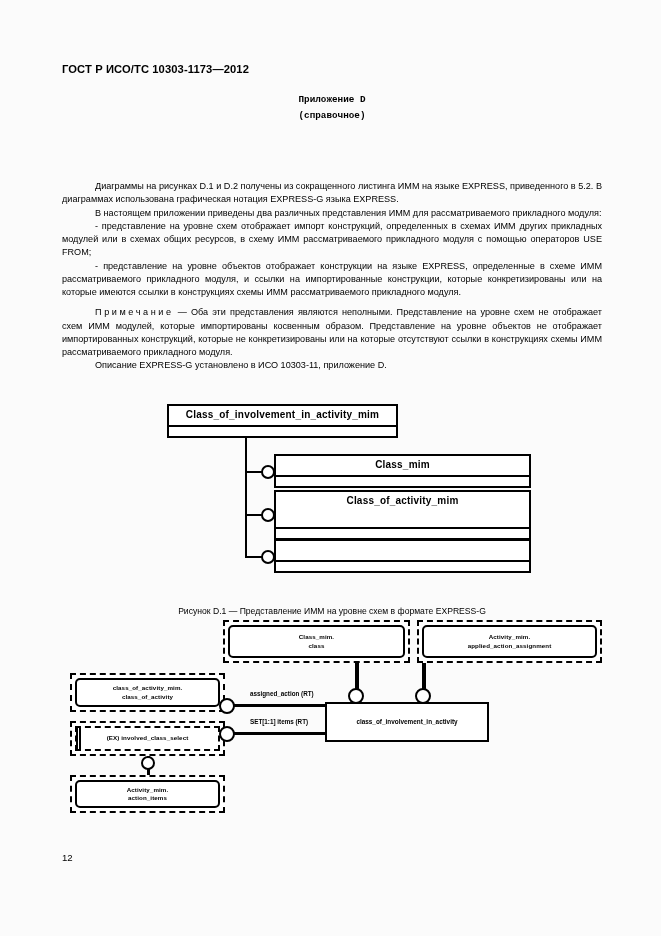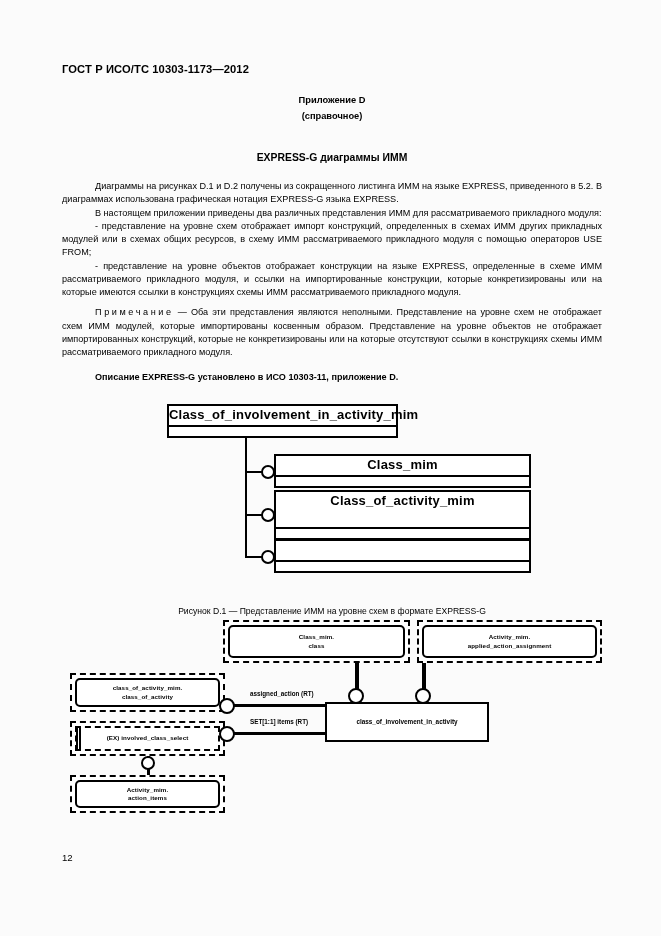--- a/index.html
+++ b/index.html
@@ -38,20 +38,21 @@
   }
   .annex-block {
     position: absolute;
     left: 0;
     top: 92px;
     width: 540px;
     text-align: center;
     font-size: 9.3px;
     font-weight: bold;
     line-height: 16px;
+    font-family: Liberation Mono, monospace;
   }
   .annex-block .line2 { display: block; }
 
   .section-title {
     position: absolute;
     left: 0;
     top: 152px;
     width: 540px;
     text-align: center;
     font-size: 10.4px;
@@ -66,41 +67,41 @@
     font-size: 9.1px;
     line-height: 13.25px;
     text-align: justify;
     text-justify: inter-word;
   }
   .body-text p {
     margin: 0 0 0 0;
     text-indent: 33px;
   }
   .body-text p.note { margin-top: 7px; }
-  .body-text p.last { margin-top: 12px; font-weight: bold; }
+  .body-text p.last { margin-top: 0; }
   .sp { letter-spacing: 2.6px; }
 
   
   .fig1 {
     position: absolute;
     left: 105px;
     top: 404px;
     width: 364px;
     height: 166px;
   }
   .e-box {
     position: absolute;
     border: 2px solid #000;
     background: #fff;
     box-sizing: border-box;
   }
   .e-box .e-name {
     display: block;
     text-align: center;
-    font-size: 13px;
+    font-size: 10px;
     font-weight: bold;
     letter-spacing: 0.2px;
     line-height: 11px;
     padding-top: 3px;
   }
   .e-box .e-divider {
     position: absolute;
     left: 0;
     right: 0;
     bottom: 9px;
@@ -206,21 +207,20 @@
 <div id="page">
   <div id="content">
 
     <div class="doc-header">ГОСТ Р ИСО/ТС 10303-1173—2012</div>
 
     <div class="annex-block">
       <span>Приложение D</span>
       <span class="line2">(справочное)</span>
     </div>
 
-    <div class="section-title">EXPRESS-G диаграммы ИММ</div>
 
     <div class="body-text">
       <p>Диаграммы на рисунках D.1 и D.2 получены из сокращенного листинга ИММ на языке EXPRESS, приведенного в 5.2. В диаграммах использована графическая нотация EXPRESS-G языка EXPRESS.</p>
       <p>В настоящем приложении приведены два различных представления ИММ для рассматриваемого прикладного модуля:</p>
       <p>- представление на уровне схем отображает импорт конструкций, определенных в схемах ИММ других прикладных модулей или в схемах общих ресурсов, в схему ИММ рассматриваемого прикладного модуля с помощью операторов USE FROM;</p>
       <p>- представление на уровне объектов отображает конструкции на языке EXPRESS, определенные в схеме ИММ рассматриваемого прикладного модуля, и ссылки на импортированные конструкции, которые конкретизированы или на которые имеются ссылки в конструкциях схемы ИММ рассматриваемого прикладного модуля.</p>
       <p class="note"><span class="sp">Примечание</span><span> — Оба эти представления являются неполными. Представление на уровне схем не отображает схем ИММ модулей, которые импортированы косвенным образом. Представление на уровне объектов не отображает импортированных конструкций, которые не конкретизированы или на которые отсутствуют ссылки в конструкциях схемы ИММ рассматриваемого прикладного модуля.</span></p>
       <p class="last">Описание EXPRESS-G установлено в ИСО 10303-11, приложение D.</p>
     </div>
 

